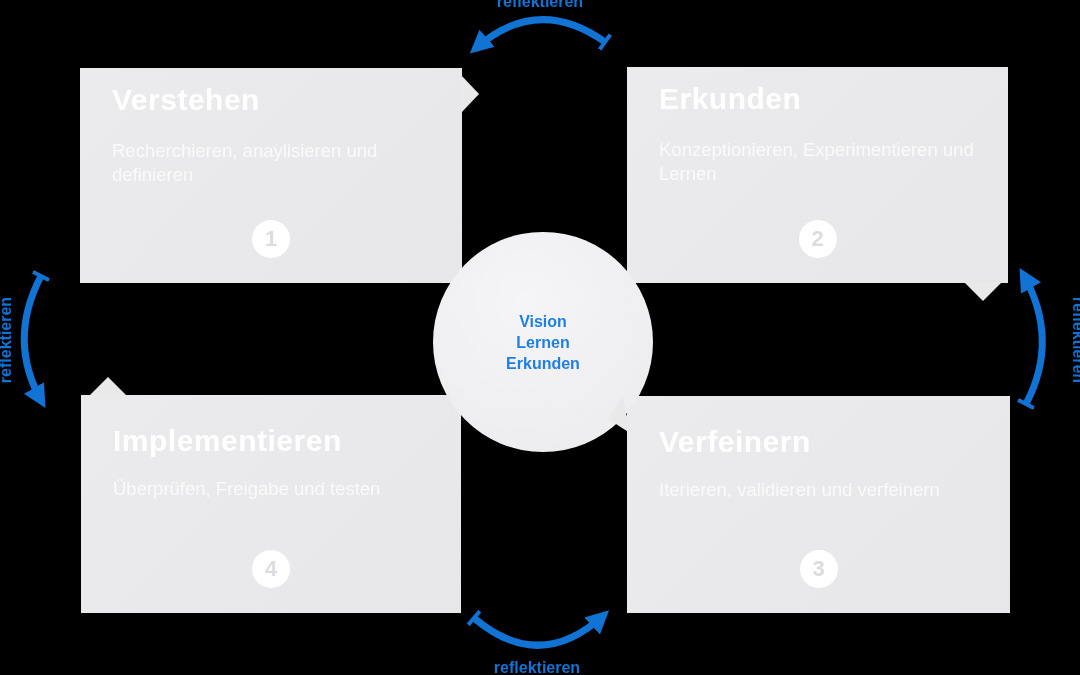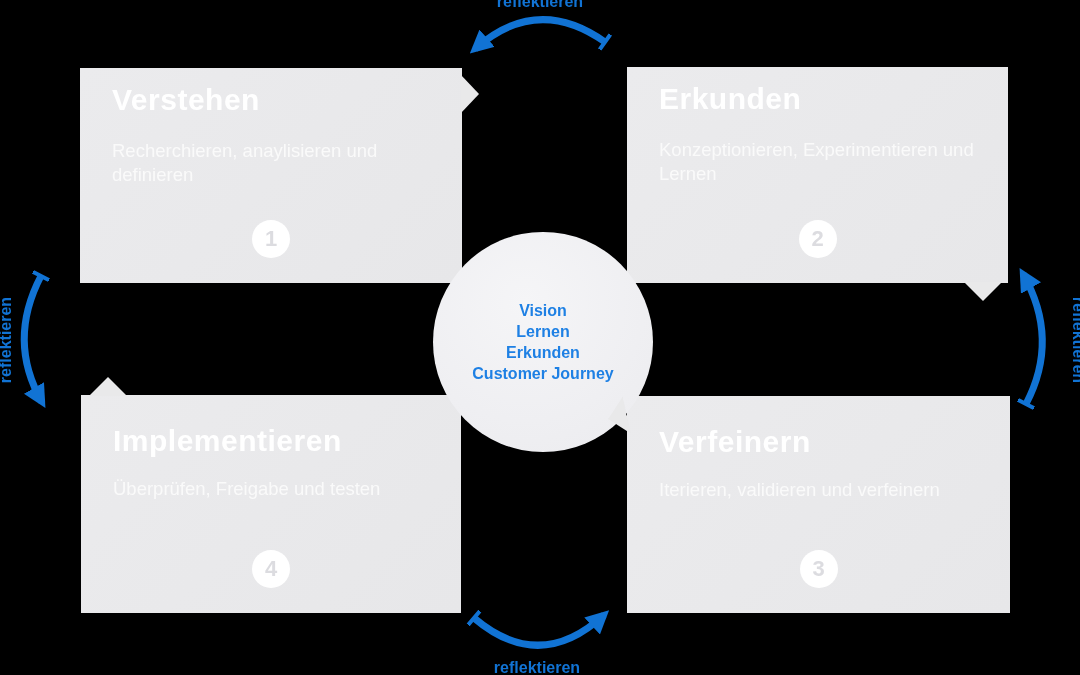--- a/index.html
+++ b/index.html
@@ -121,21 +121,20 @@
 
   <div class="notch right" style="left:461px;top:75px;width:18px;height:38px;"></div>
   <div class="notch down" style="left:964px;top:282px;width:38px;height:19px;"></div>
   <div class="notch left" id="notch-3" style="left:608px;top:398px;width:19px;height:38px;"></div>
   <div class="notch up" style="left:89px;top:377px;width:38px;height:19px;"></div>
 
   <div id="center-circle">
     <div class="center-line">Vision</div>
     <div class="center-line">Lernen</div>
     <div class="center-line">Erkunden</div>
-    <div class="center-line">Customer Journey</div>
   </div>
 
   <svg id="arrow-layer" viewBox="0 0 1080 675" xmlns="http://www.w3.org/2000/svg">
     <defs>
       <marker id="ah" viewBox="0 0 10 10" refX="7" refY="5" markerWidth="3.3" markerHeight="3.3" orient="auto" markerUnits="strokeWidth">
         <path d="M0 0 L10 5 L0 10 z" fill="#1173d4"></path>
       </marker>
       <marker id="tl" viewBox="0 0 10 20" refX="5" refY="10" markerWidth="1.4" markerHeight="2.6" orient="auto" markerUnits="strokeWidth">
         <path d="M5 1 L5 19" stroke="#1173d4" stroke-width="4.5" fill="none" stroke-linecap="round"></path>
       </marker>

